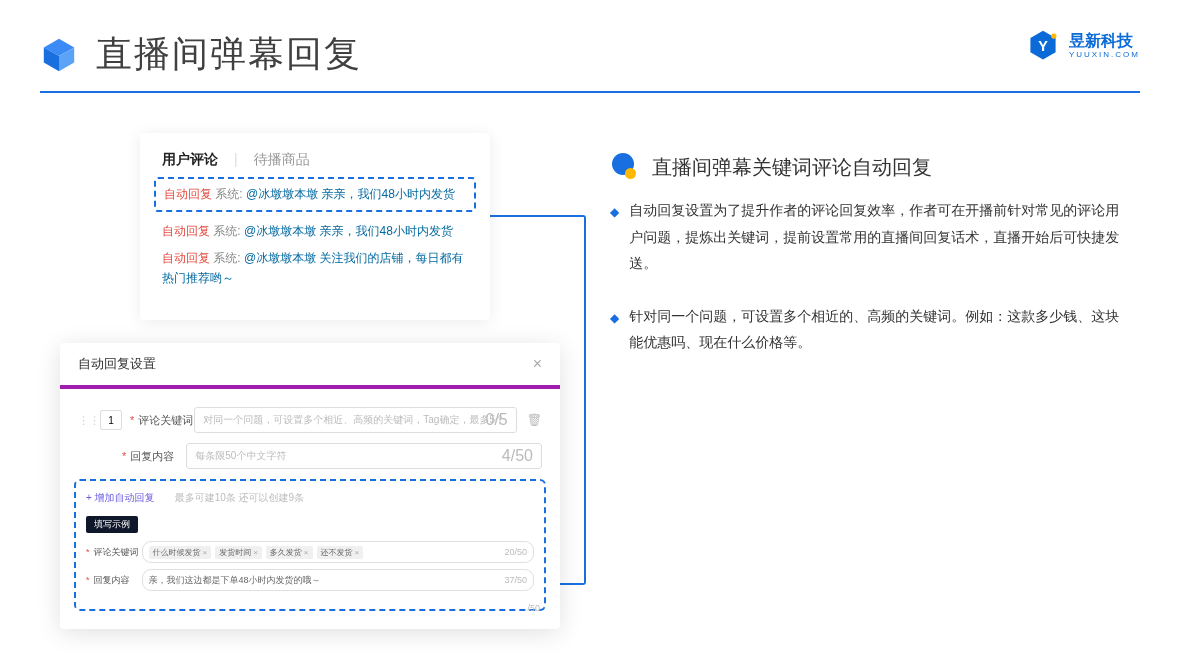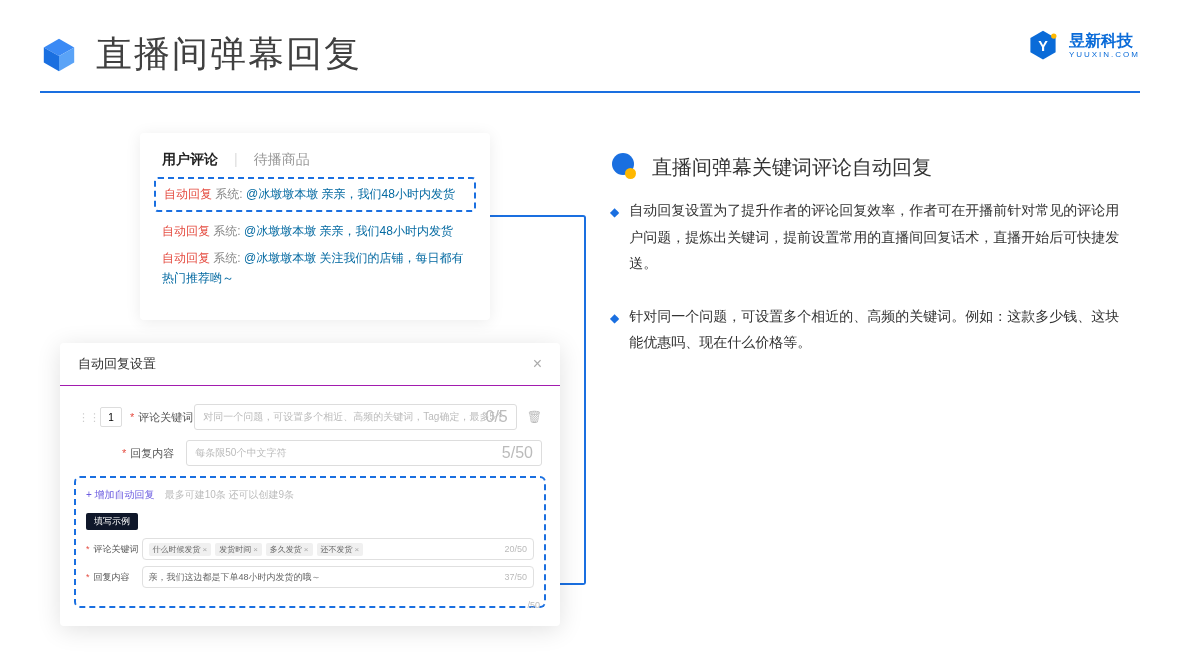--- a/index.html
+++ b/index.html
@@ -29,39 +29,39 @@
 .tab.active{color:#222;font-weight:600}
 .divider{color:#ddd}
 .row{font-size:12px;color:#666;line-height:1.6;margin-bottom:8px}
 .row .tag-ar{color:#e54d42;}
 .row .sys{color:#888}
 .row .msg{color:#0369a1}
 .row-hl{border:2px dashed #1a6fe0;border-radius:4px;padding:6px 8px;margin:-6px -8px 10px -8px}
 
 
 .card-modal{width:500px;background:#fff;box-shadow:0 4px 24px rgba(0,0,0,.12);border-radius:4px;position:absolute;top:210px;left:0;z-index:3;padding:0 0 18px 0}
-.modal-hdr{padding:12px 18px;border-bottom:1px solid #a21caf;font-size:13px;color:#333;display:flex;justify-content:space-between;align-items:center}
+.modal-hdr{padding:12px 18px;border-bottom:4px solid #a21caf;font-size:13px;color:#333;display:flex;justify-content:space-between;align-items:center}
 .modal-close{color:#aaa;font-size:16px;cursor:pointer}
 .modal-body{padding:18px 18px 0 18px}
 .field-row{display:flex;align-items:center;margin-bottom:10px;font-size:11px}
 .drag{color:#ccc;width:14px;text-align:center}
 .num{width:22px;height:20px;border:1px solid #ddd;border-radius:2px;font-size:10px;display:flex;align-items:center;justify-content:center;margin:0 8px}
 .req{color:#e54d42;margin-right:4px}
 .lbl{color:#555;width:56px}
 .inp{flex:1;height:26px;border:1px solid #ddd;border-radius:3px;padding:4px 8px;font-size:10px;color:#bbb;position:relative;display:flex;align-items:center}
 .cnt{position:absolute;right:8px;color:#bbb;font-size:16px}
 .trash{color:#bbb;margin-left:10px;font-size:12px}
 
 .dashed-box{border:2px dashed #1a6fe0;border-radius:6px;margin:6px 14px 0 14px;padding:10px 10px 12px 10px}
-.addlink{color:#6a5ae0;font-size:10px;margin-bottom:8px;display:flex;align-items:center;gap:10px}
+.addlink{color:#6a5ae0;font-size:10px;margin-bottom:8px;display:flex;align-items:center;gap:20px}
 .addlink .hint{color:#bbb}
 .ex-badge{background:#0f172a;color:#fff;font-size:9px;padding:2px 8px;border-radius:2px;display:inline-block;margin-bottom:8px}
 .ex-row{display:flex;align-items:center;font-size:9px;margin-bottom:6px}
 .ex-row .lbl{width:48px;font-size:9px}
-.ex-inp{flex:1;border:1px solid #e0e0e0;border-radius:4px;height:22px;display:flex;align-items:center;padding:0 6px;gap:4px;background:#fff;position:relative}
+.ex-inp{flex:1;border:1px solid #e0e0e0;border-radius:9px;height:22px;display:flex;align-items:center;padding:0 6px;gap:4px;background:#fff;position:relative}
 .chip{background:#f0f0f0;border-radius:2px;padding:1px 4px;font-size:8px;color:#666}
 .chip .x{color:#aaa;margin-left:2px}
 .ex-cnt{position:absolute;right:6px;color:#bbb;font-size:9px}
 
 .outer-cnt{position:absolute;bottom:16px;right:20px;font-size:9px;color:#bbb}
 
 
 .conn{position:absolute;border-top:2px solid #1a6fe0;border-right:2px solid #1a6fe0;border-bottom:2px solid #1a6fe0;border-left:none;top:82px;left:430px;width:96px;height:370px;border-radius:0 3px 3px 0;z-index:1}
 
 
@@ -143,21 +143,21 @@
             <span>对同一个问题，可设置多个相近、高频的关键词，Tag确定，最多5个</span>
             <span class="cnt">0/5</span>
           </div>
           <span class="trash">🗑</span>
         </div>
         <div class="field-row" style="padding-left:44px">
           <span class="req">*</span>
           <span class="lbl">回复内容</span>
           <div class="inp">
             <span>每条限50个中文字符</span>
-            <span class="cnt">5/50</span>
+            <span class="cnt">4/50</span>
           </div>
         </div>
       </div>
 
       <div class="dashed-box">
         <div class="addlink">
           <span>+ 增加自动回复</span>
           <span class="hint">最多可建10条 还可以创建9条</span>
         </div>
         <span class="ex-badge">填写示例</span>

